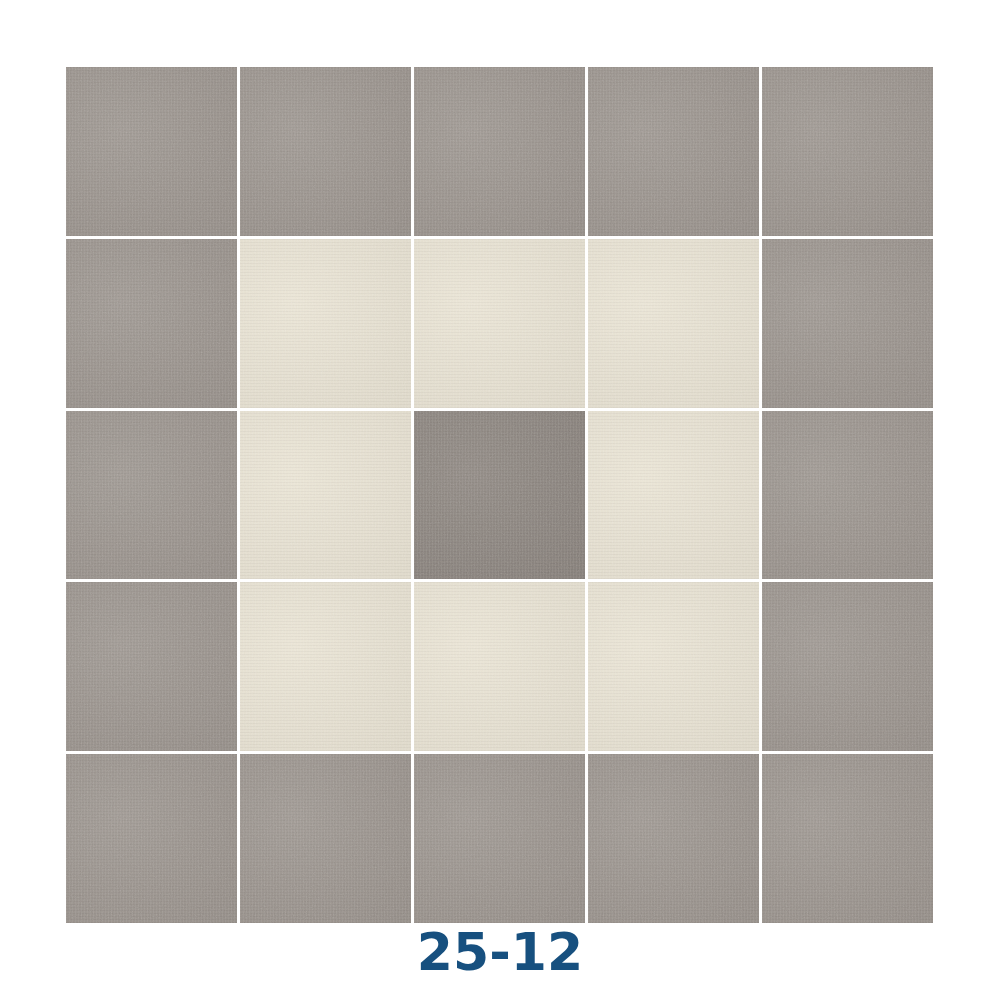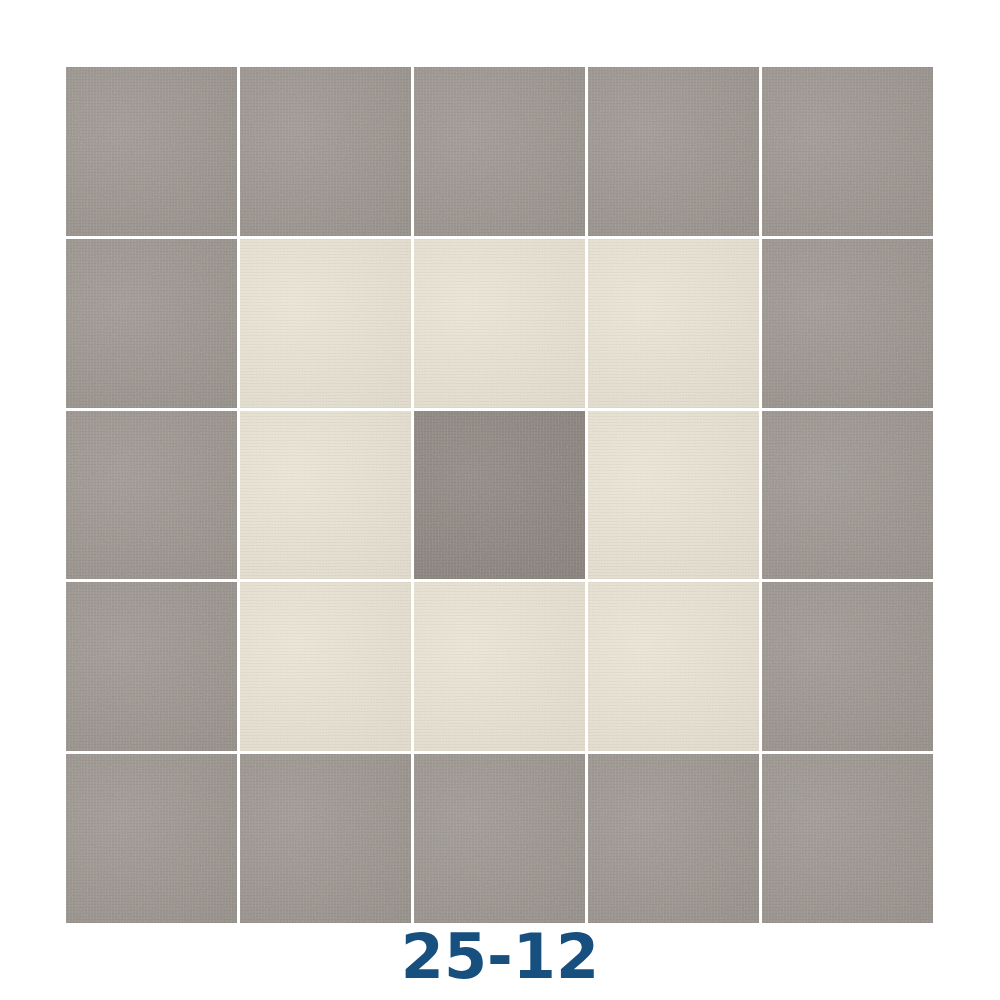--- a/index.html
+++ b/index.html
@@ -44,21 +44,21 @@
     opacity: 0.9;
     pointer-events: none;
   }
   .code-label {
     position: absolute;
     left: 0;
     right: 0;
     top: 926px;
     text-align: center;
     font-weight: bold;
-    font-size: 62px;
+    font-size: 52px;
     line-height: 1;
     letter-spacing: 0px;
   }
   .defs-holder {
     position: absolute;
     width: 0;
     height: 0;
     overflow: hidden;
   }
 </style>

